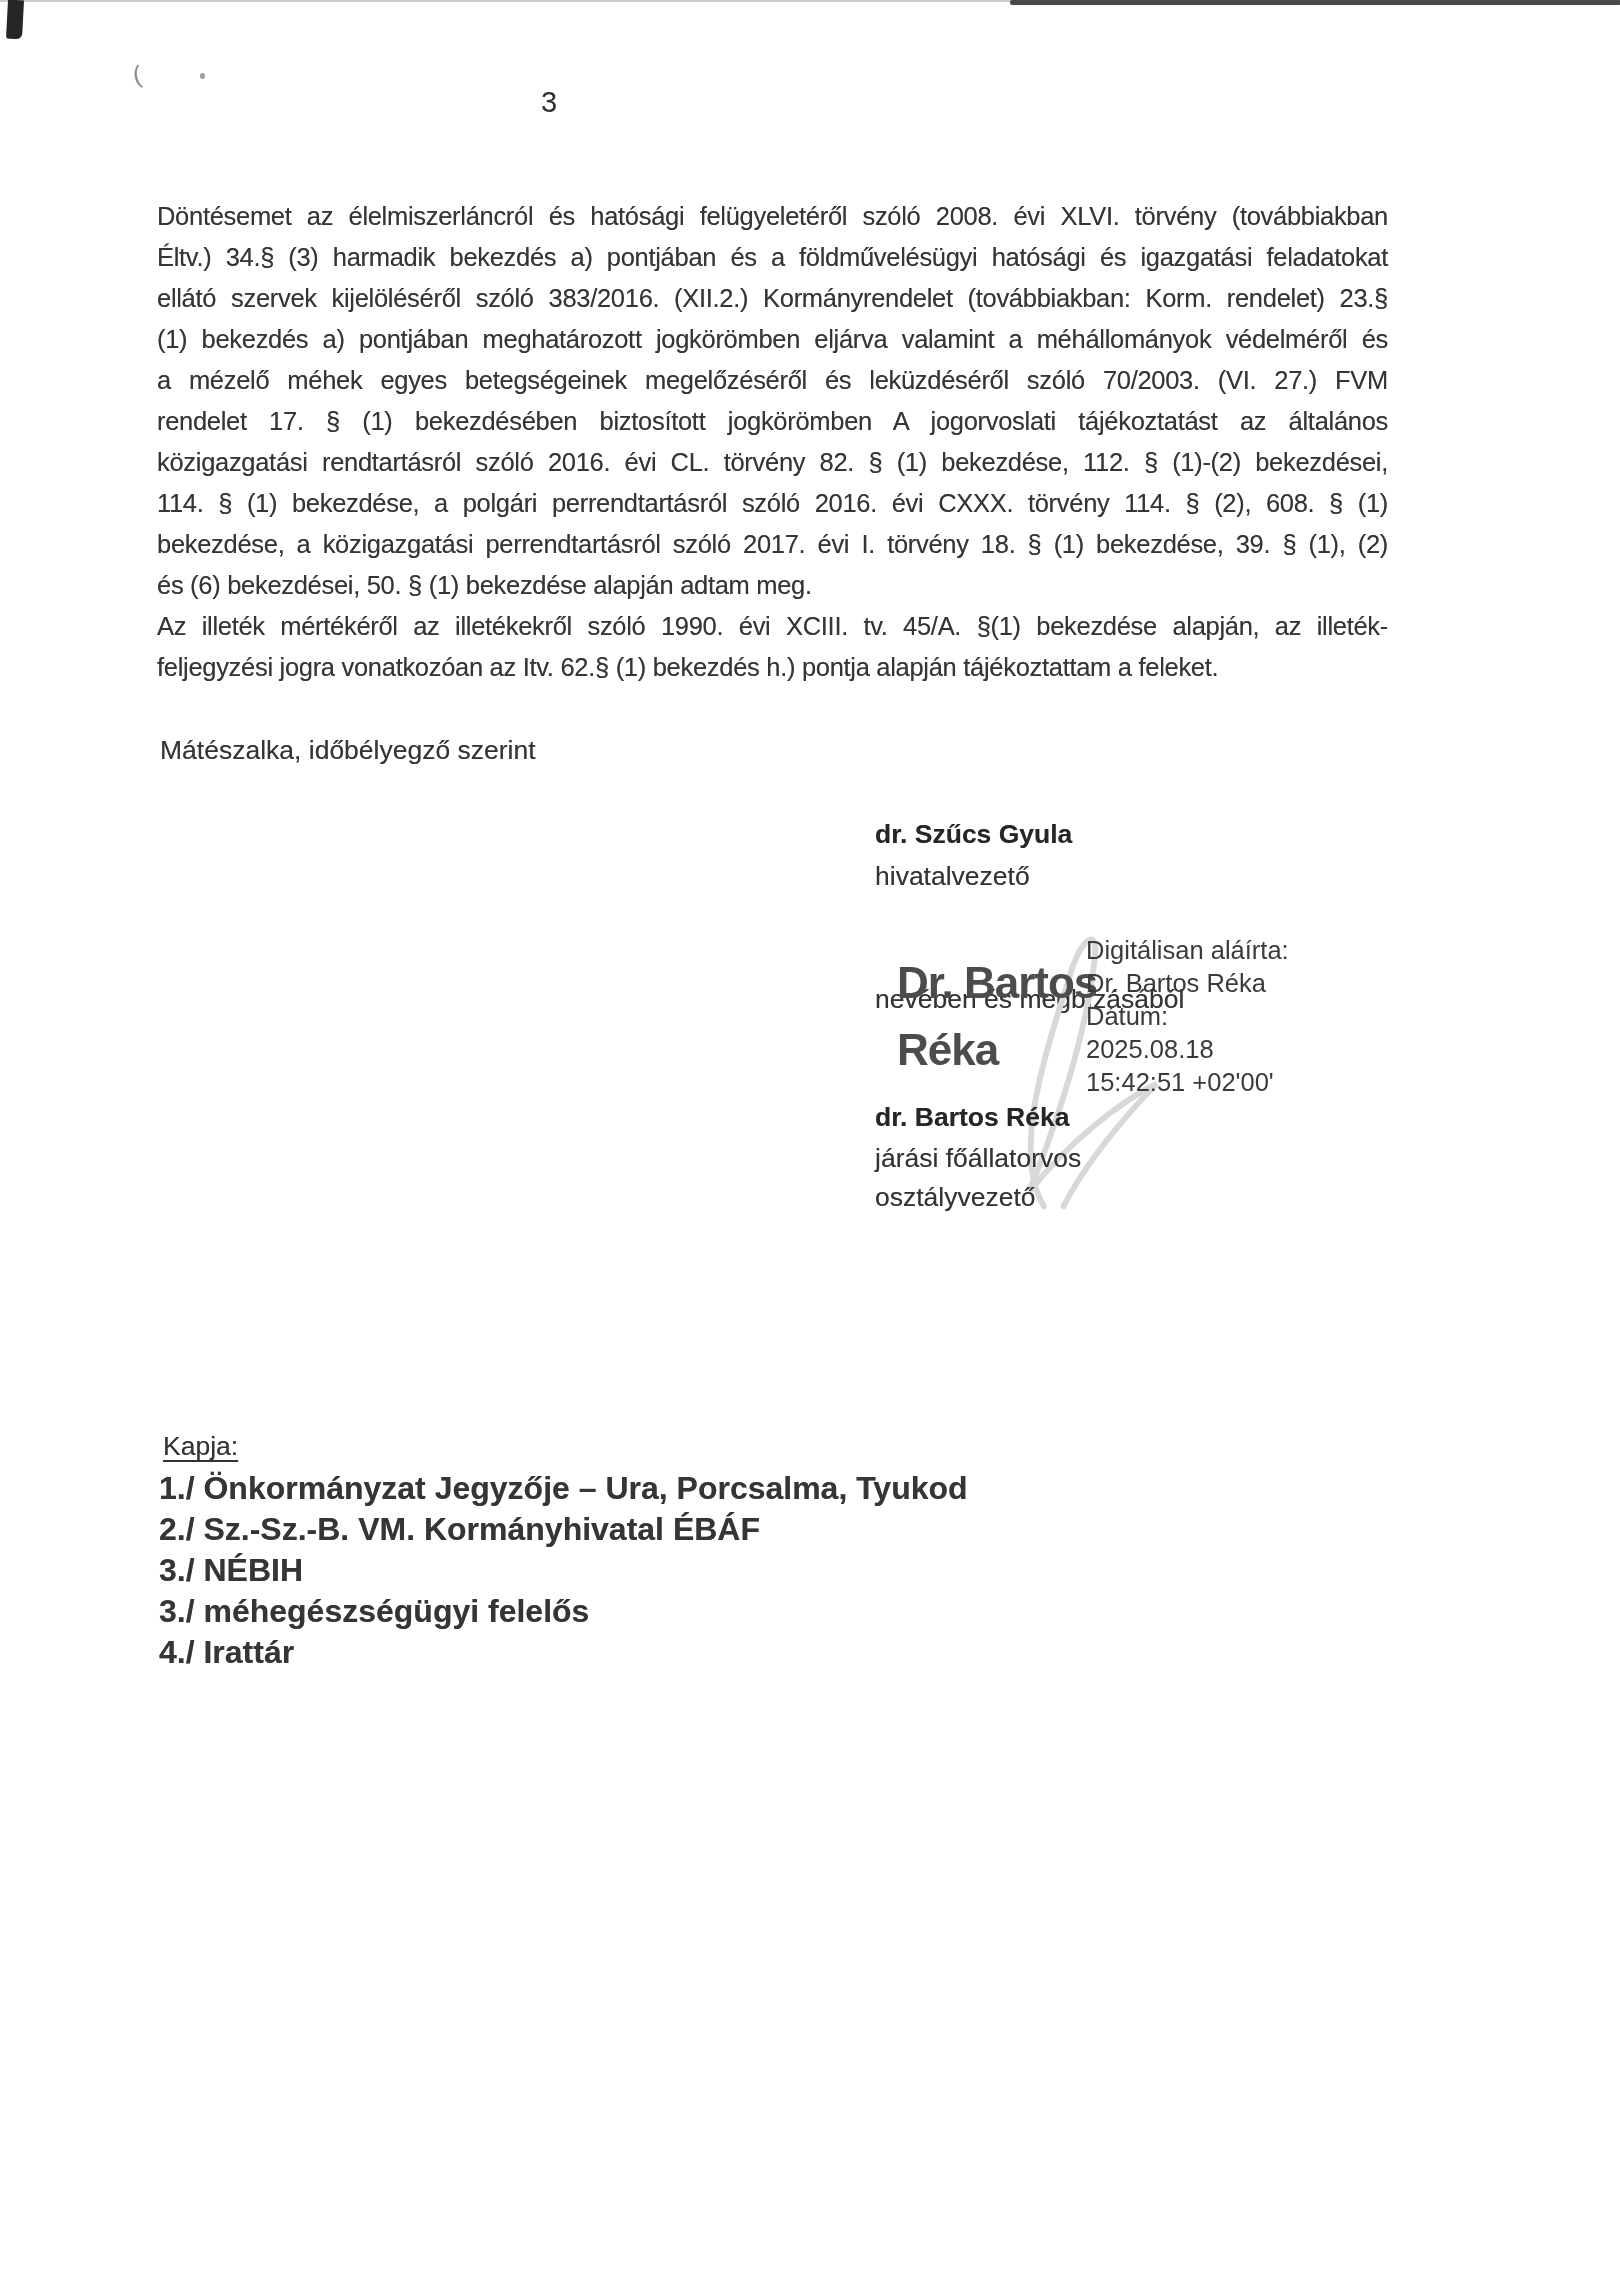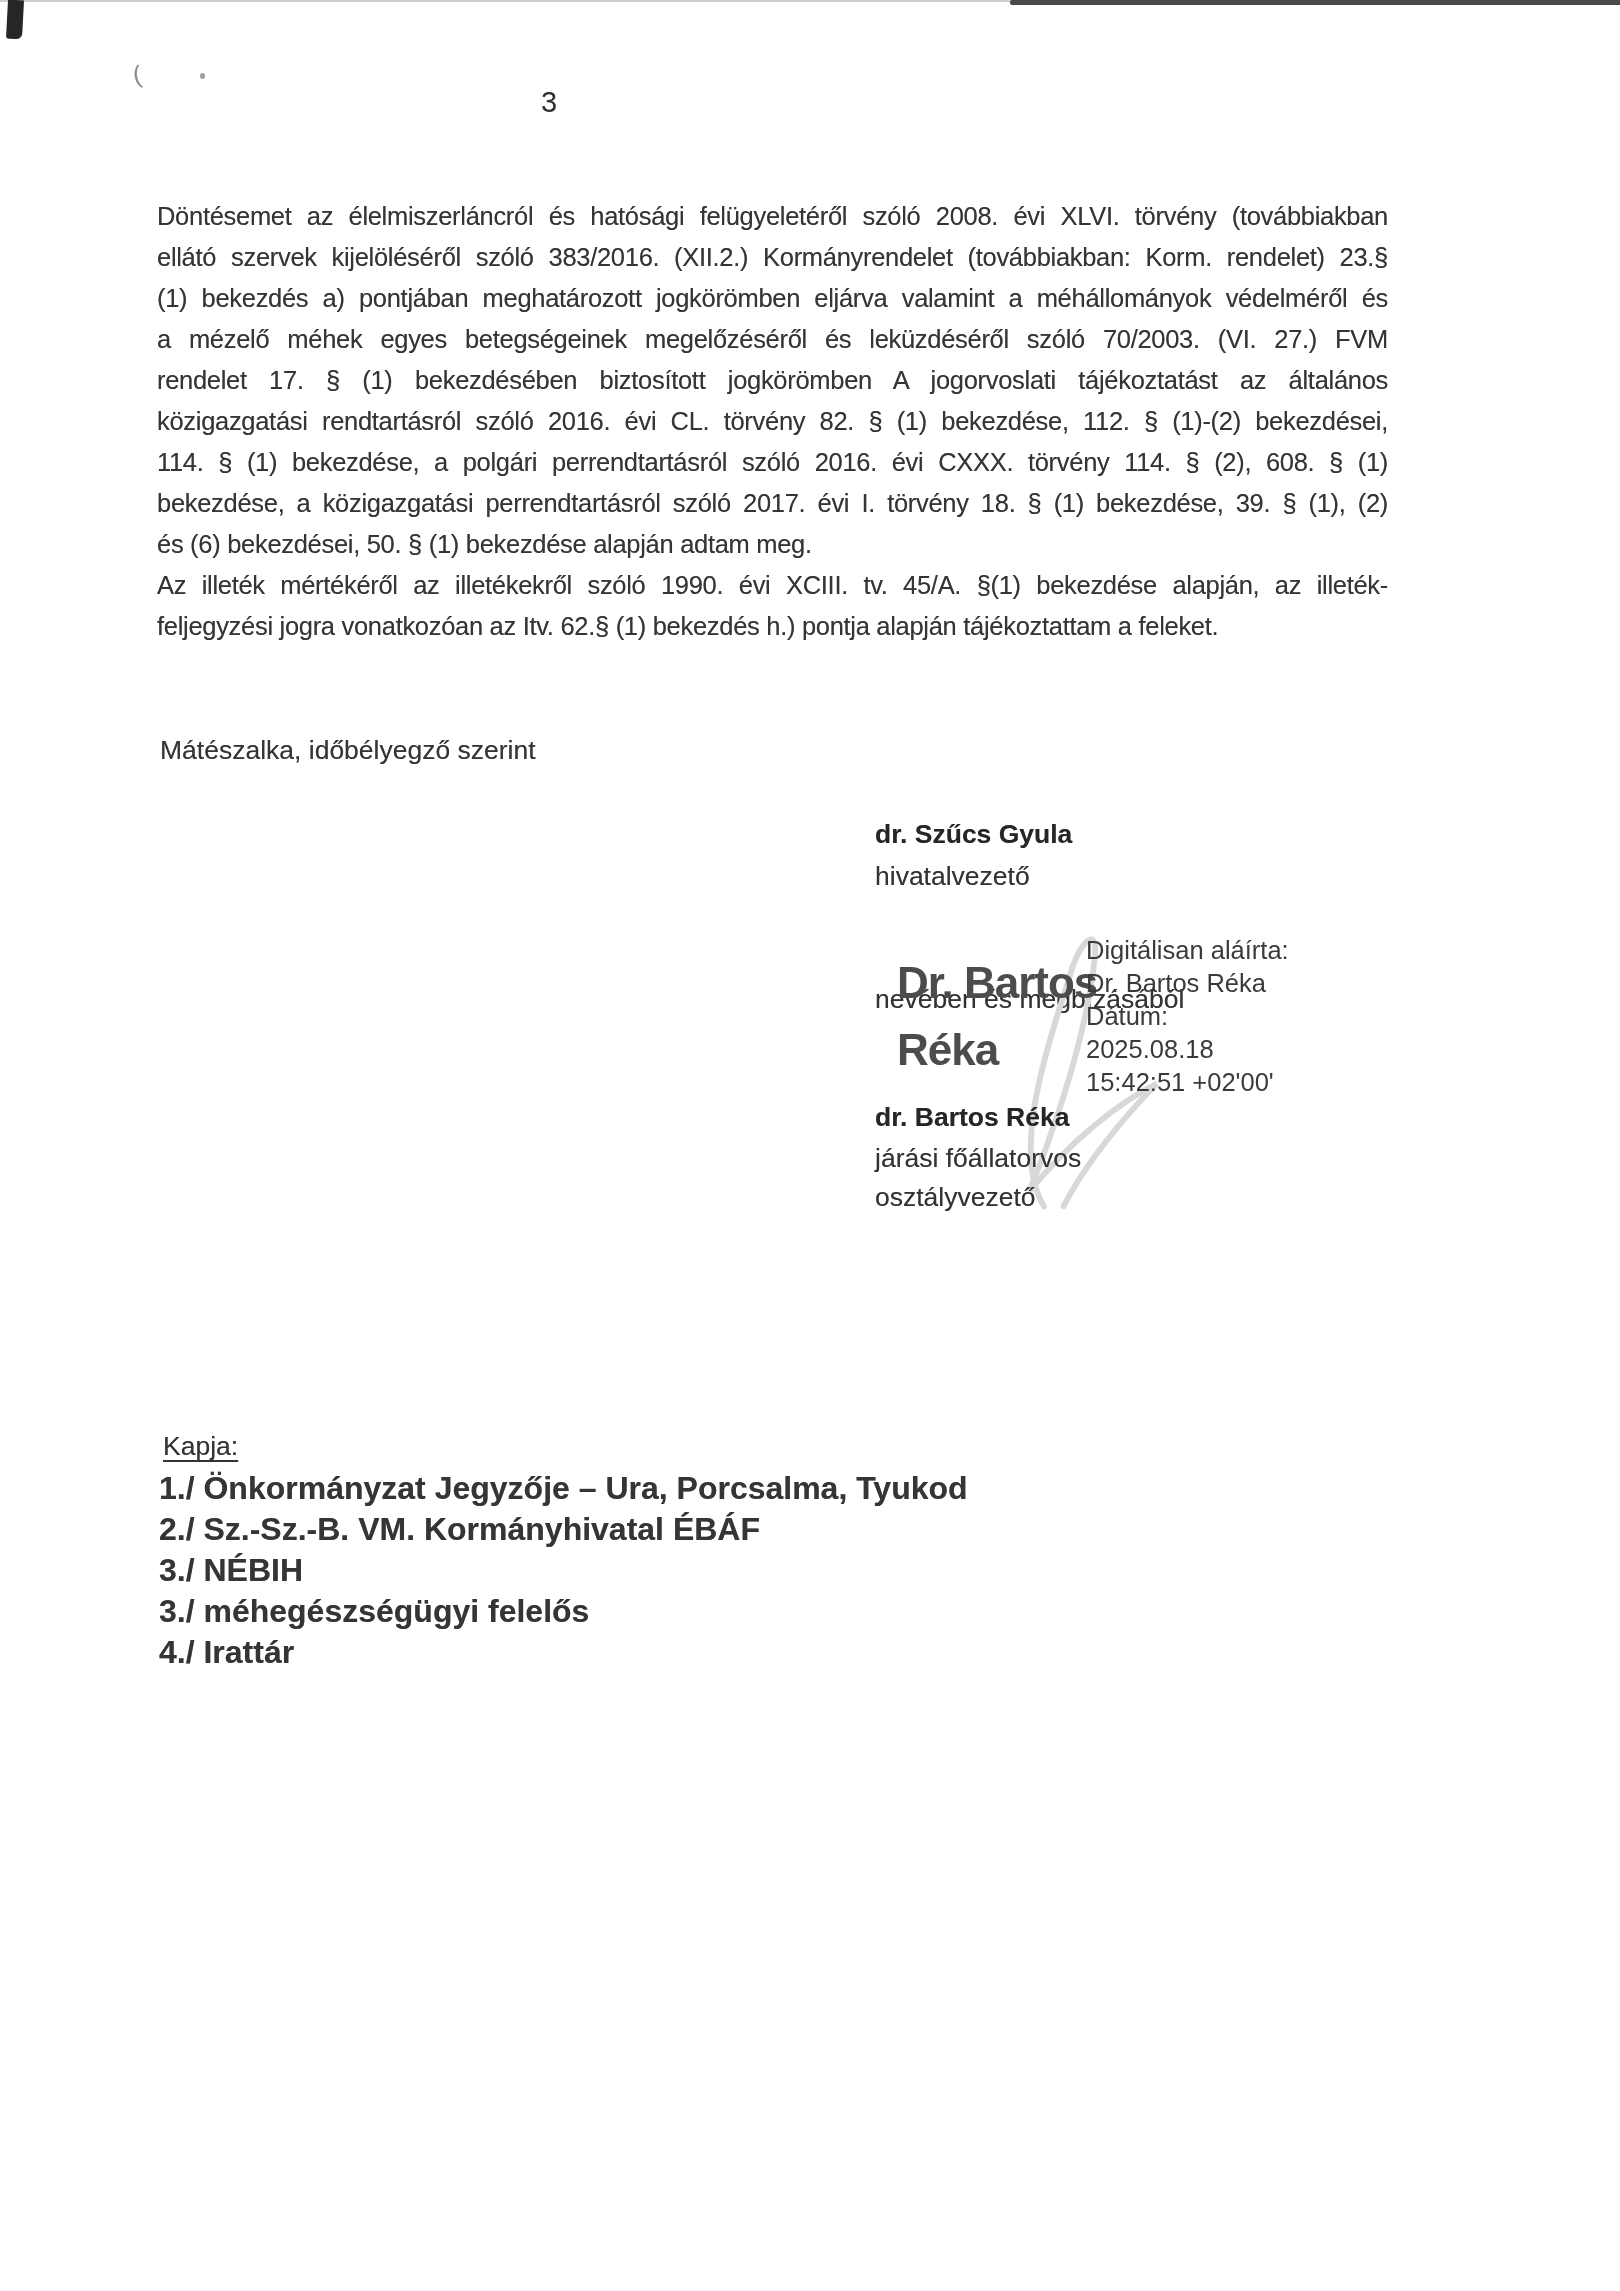--- a/index.html
+++ b/index.html
@@ -117,20 +117,21 @@
   <div class="abs top-hairline"></div>
   <div class="abs top-dark-line"></div>
   <div class="abs corner-blob"></div>
   <div class="abs stray-paren">(</div>
   <div class="abs stray-speck"></div>
 
   <div class="abs page-number">3</div>
 
   <div class="abs body-block">
     <div class="jline">Döntésemet az élelmiszerláncról és hatósági felügyeletéről szóló 2008. évi XLVI. törvény (továbbiakban</div>
+    <div class="jline">Éltv.) 34.§ (3) harmadik bekezdés a) pontjában és a földművelésügyi hatósági és igazgatási feladatokat</div>
     <div class="jline">ellátó szervek kijelöléséről szóló 383/2016. (XII.2.) Kormányrendelet (továbbiakban: Korm. rendelet) 23.§</div>
     <div class="jline">(1) bekezdés a) pontjában meghatározott jogkörömben eljárva valamint a méhállományok védelméről és</div>
     <div class="jline">a mézelő méhek egyes betegségeinek megelőzéséről és leküzdéséről szóló 70/2003. (VI. 27.) FVM</div>
     <div class="jline">rendelet 17. § (1) bekezdésében biztosított jogkörömben A jogorvoslati tájékoztatást az általános</div>
     <div class="jline">közigazgatási rendtartásról szóló 2016. évi CL. törvény 82. § (1) bekezdése, 112. § (1)-(2) bekezdései,</div>
     <div class="jline">114. § (1) bekezdése, a polgári perrendtartásról szóló 2016. évi CXXX. törvény 114. § (2), 608. § (1)</div>
     <div class="jline">bekezdése, a közigazgatási perrendtartásról szóló 2017. évi I. törvény 18. § (1) bekezdése, 39. § (1), (2)</div>
     <div class="nline">és (6) bekezdései, 50. § (1) bekezdése alapján adtam meg.</div>
     <div class="jline">Az illeték mértékéről az illetékekről szóló 1990. évi XCIII. tv. 45/A. §(1) bekezdése alapján, az illeték-</div>
     <div class="nline">feljegyzési jogra vonatkozóan az Itv. 62.§ (1) bekezdés h.) pontja alapján tájékoztattam a feleket.</div>

